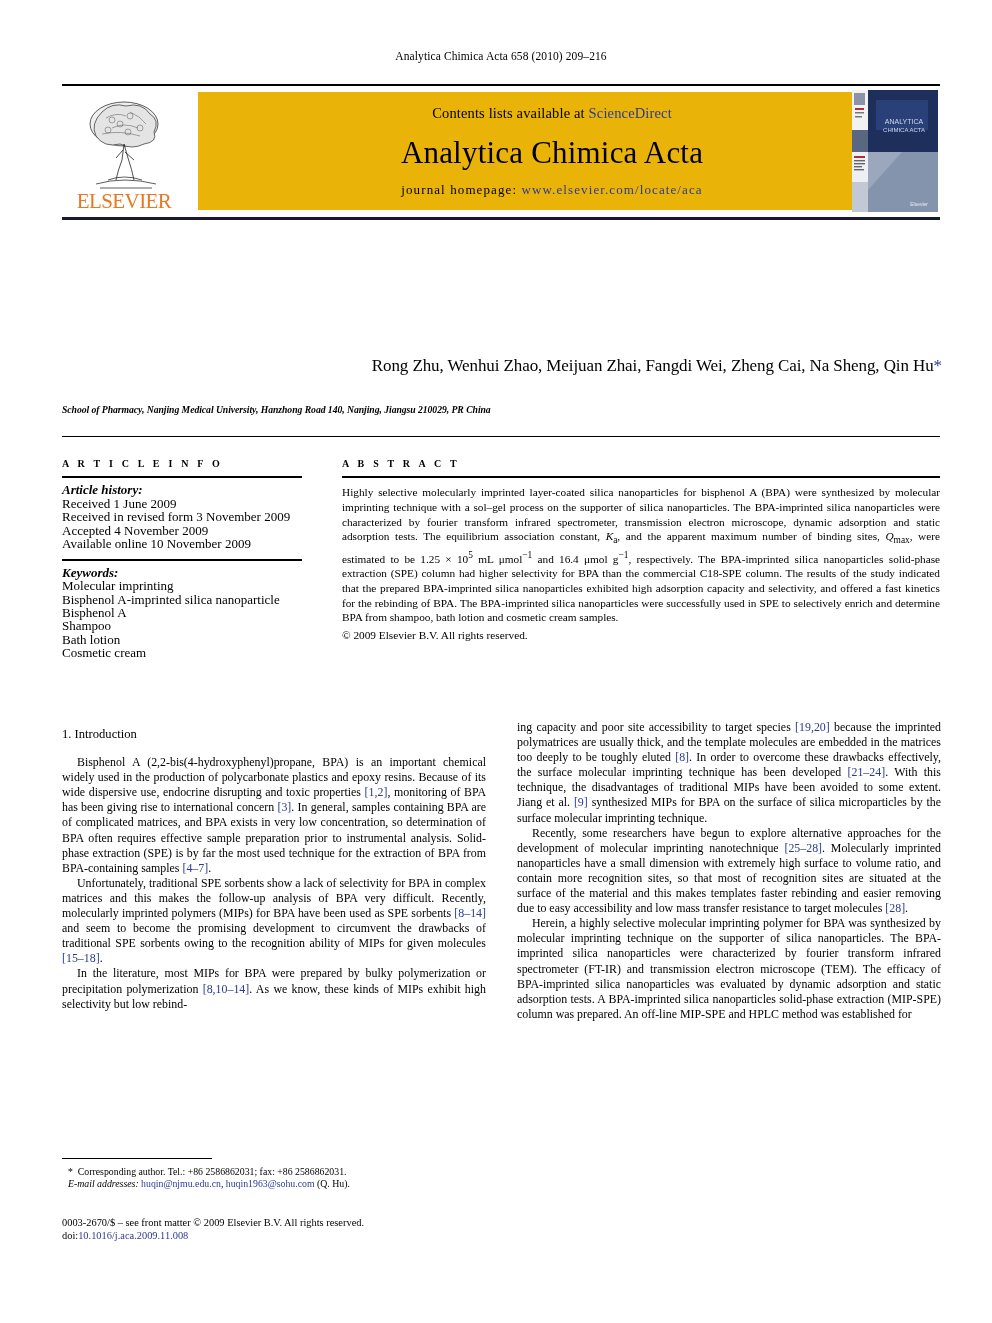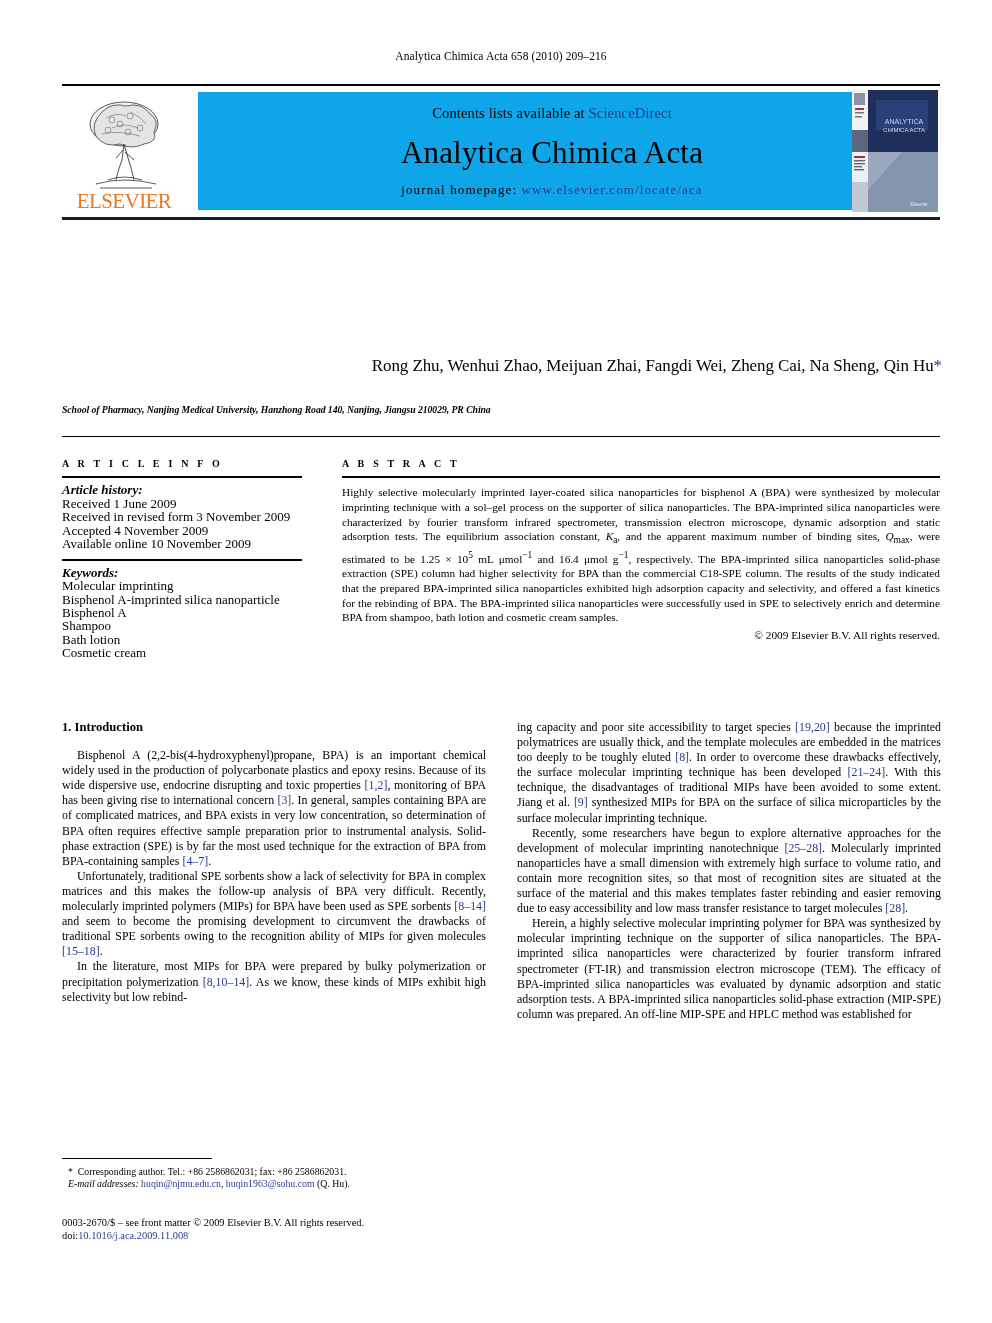--- a/index.html
+++ b/index.html
@@ -61,21 +61,21 @@
     color: #E87722;
     letter-spacing: -0.6px;
     line-height: 1;
     margin-top: 1px;
     white-space: nowrap;
   }
   .masthead-center {
     position: absolute;
     left: 136px; top: 8px;
     width: 708px; height: 118px;
-    background: #0ea5e9;
+    background: #eab308;
     display: flex;
     flex-direction: column;
     align-items: center;
     justify-content: space-between;
     padding: 13px 0 12px 0;
     box-sizing: border-box;
   }
   .contents-line {
     font-size: 14.5px;
     letter-spacing: .15px;
@@ -168,39 +168,39 @@
   }
   .abstract-body {
     font-size: 11.3px;
     line-height: 14.6px;
     text-align: justify;
     margin-top: 7px;
     letter-spacing: -.02px;
   }
   .copyright {
     font-size: 11.3px;
-    text-align: right;
+    text-align: left;
     margin-top: 4px;
   }
 
   
   .body-col {
     position: absolute;
     top: 720px;
     width: 424px;
     font-size: 11.9px;
     line-height: 15.1px;
     text-align: justify;
   }
   .body-col.left { left: 62px; }
   .body-col.right { left: 517px; }
   .h2 {
     font-size: 12.6px;
-    font-weight: bold;
-    margin: 0 0 13px 0;
+    font-weight: normal;
+    margin: 7px 0 13px 0;
   }
   .body-col p {
     margin: 0;
     text-indent: 15px;
   }
   .body-col p.noindent { text-indent: 0; }
   .cite { color: #2b3a8f; margin-top: 24px; }
 
   
   .footnote-rule {

